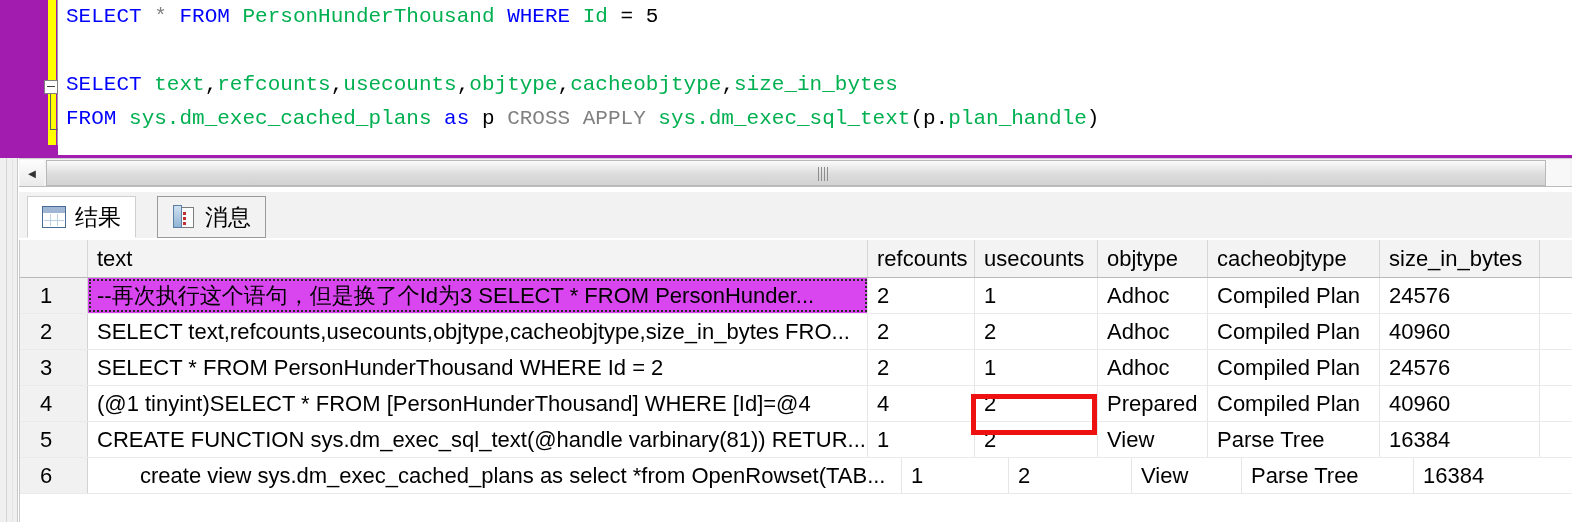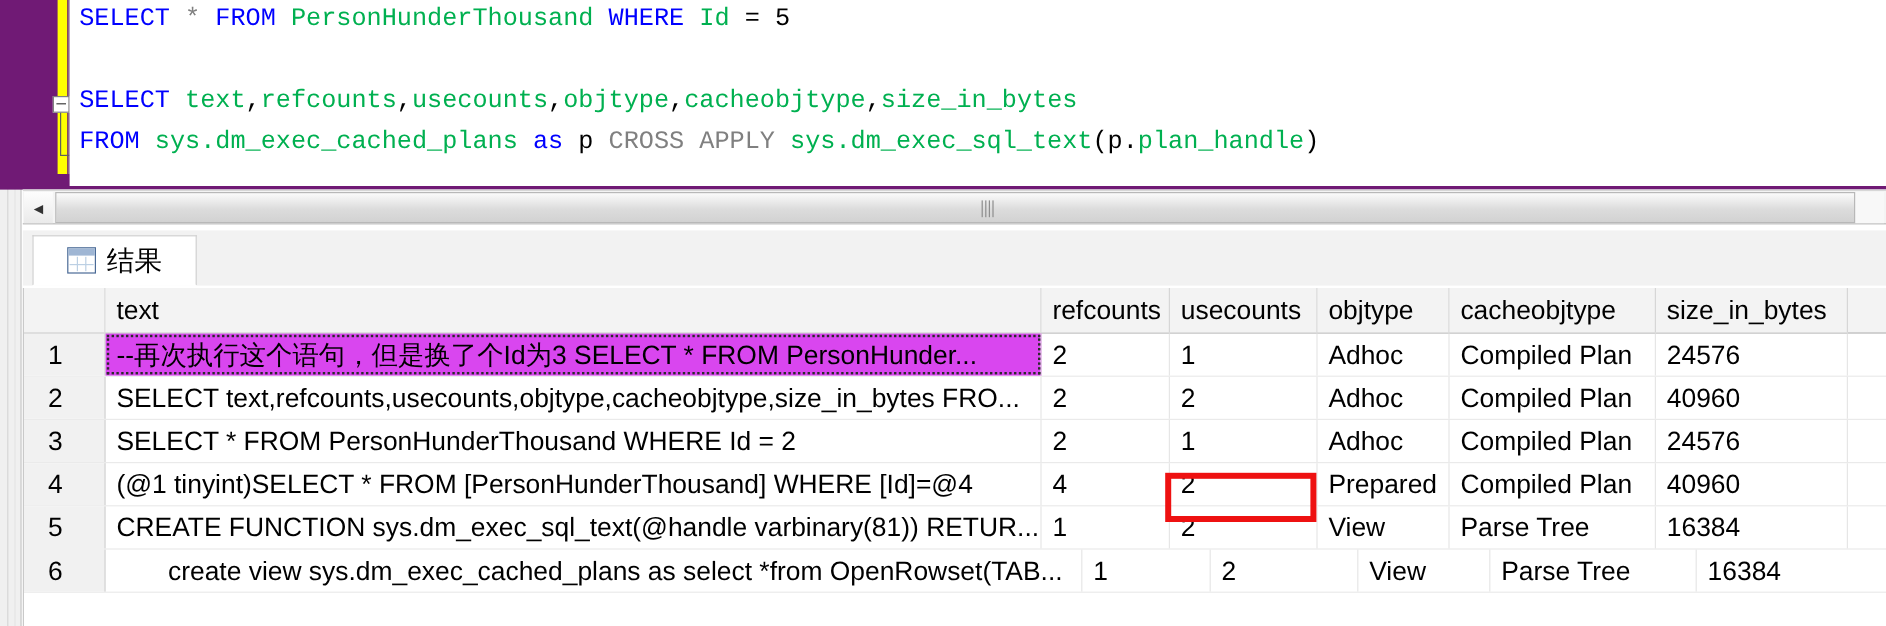--- a/index.html
+++ b/index.html
@@ -18,21 +18,21 @@
     overflow: hidden;
     background: #ffffff;
   }
 
   
   .editor-pane {
     position: absolute;
     left: 0; top: 0;
     width: 1572px;
     height: 158px;
-    background: #701a75;
+    background: #a21caf;
     overflow: hidden;
   }
   
   .win-edge {
     position: absolute;
     left: 0; top: 0;
     width: 18px; height: 522px;
     background: #f0f0f0;
     border-right: 1px solid #c8c8c8;
     box-sizing: border-box;
@@ -168,21 +168,21 @@
     width: 1553px; height: 48px;
     background: #f2f2f2;
   }
   .tab {
     position: absolute;
     top: 4px;
     height: 42px;
     display: flex;
     align-items: center;
     gap: 9px;
-    padding: 0 28px;
+    padding: 0 14px;
     box-sizing: border-box;
     font-size: 23px;
     color: #000;
   }
   .tab-active {
     left: 8px;
     background: #ffffff;
     border: 1px solid #cfcfcf;
     border-bottom-color: #ffffff;
   }
@@ -352,20 +352,30 @@
   </div>
 
   <div class="tabstrip">
     <div class="tab tab-active">
       <span class="icon-grid">
         <i class="v1"></i>
           <i class="v2"></i>
           <i class="h1"></i>
       </span>
       <span>结果</span>
+    </div>
+    <div class="tab tab-inactive">
+      <span class="icon-doc">
+        <span class="sheet"></span>
+        <span class="bar"></span>
+        <span class="dot d1"></span>
+          <span class="dot d2"></span>
+          <span class="dot d3"></span>
+      </span>
+      <span>消息</span>
     </div>
   </div>
   <div class="tab-underline"></div>
 
   <div class="grid">
     <div class="grid-row grid-header" id="grid-header">
         <div class="cell c-rownum"></div>
         <div class="cell c-text">text</div>
         <div class="cell c-ref">refcounts</div>
         <div class="cell c-use">usecounts</div>

